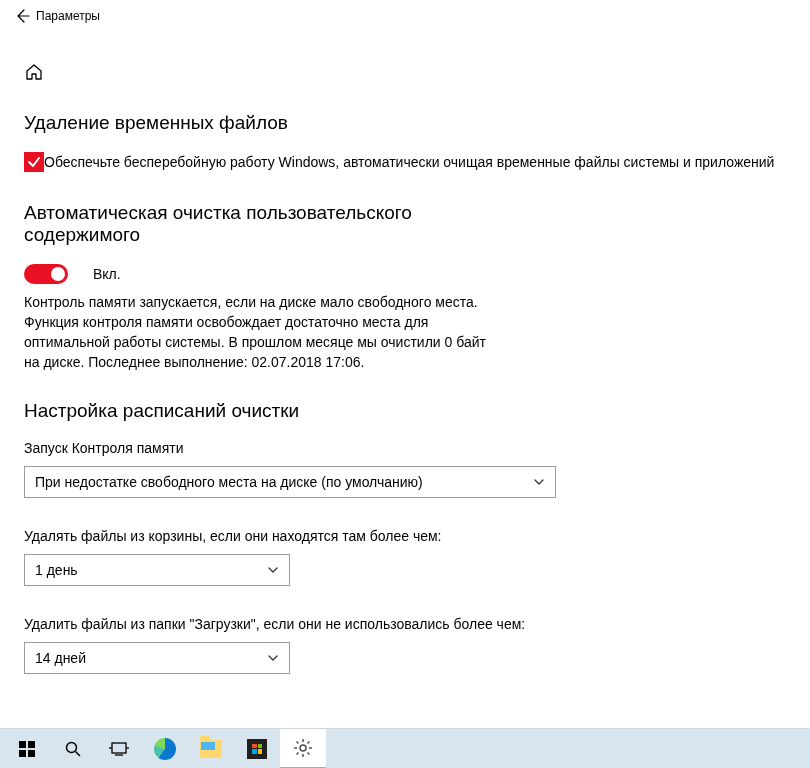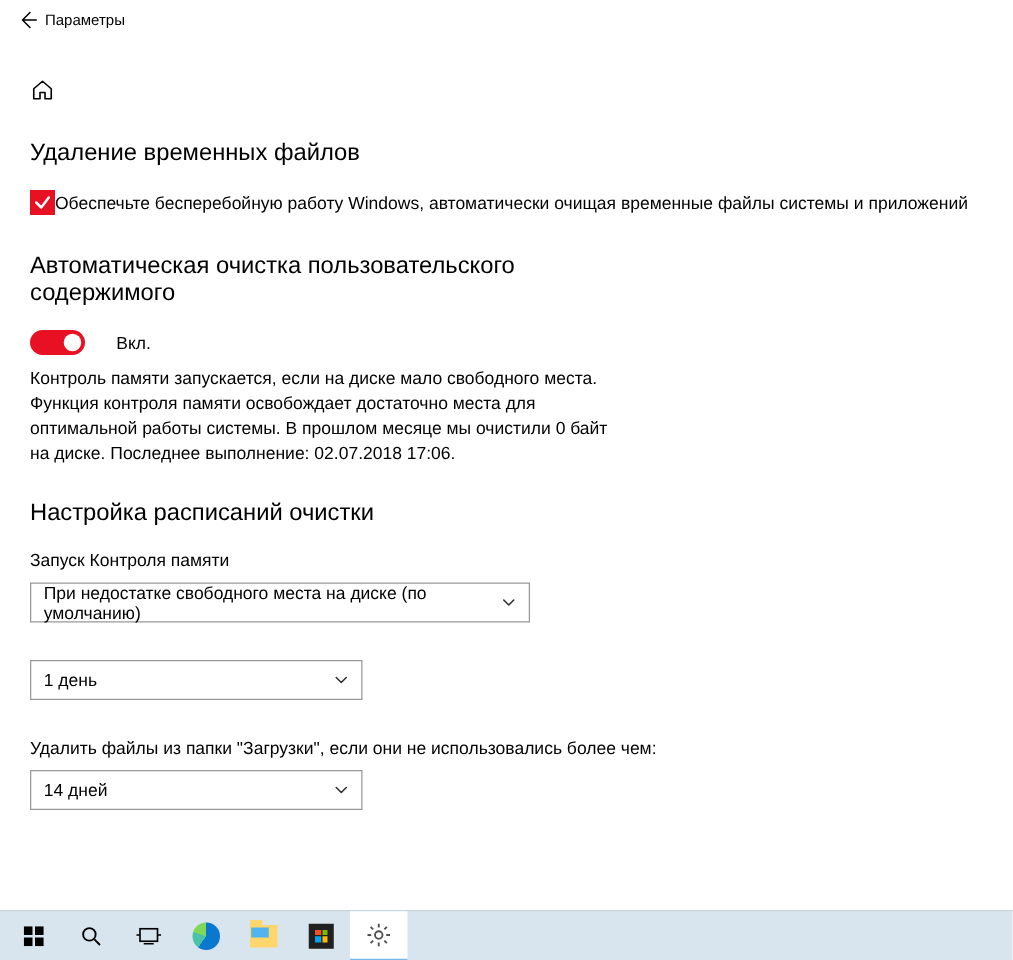--- a/index.html
+++ b/index.html
@@ -16,21 +16,21 @@
   .checkbox { width: 20px; height: 20px; background: #e81123; display: flex; align-items: center; justify-content: center; flex-shrink: 0; cursor: pointer; }
   .checkbox svg { stroke: #fff; }
   .row-label { font-size: 14px; line-height: 20px; }
   .toggle-row { display: flex; align-items: center; gap: 25px; margin-bottom: 8px; }
   .toggle { width: 44px; height: 20px; border-radius: 10px; background: #e81123; position: relative; cursor: pointer; }
   .toggle-knob { position: absolute; right: 3px; top: 3px; width: 14px; height: 14px; border-radius: 50%; background: #fff; }
   .toggle-label { font-size: 14px; }
   .desc { font-size: 14px; line-height: 20px; max-width: 470px; margin-bottom: 28px; }
   .field-label { font-size: 14px; margin-bottom: 10px; max-width: 520px; }
   .select { border: 1px solid #999; height: 32px; display: flex; align-items: center; justify-content: space-between; padding: 0 10px; font-size: 14px; cursor: pointer; margin-bottom: 30px; }
-  .select.wide { width: 400px; }
+  .select.wide { width: 532px; }
   .select.narrow { width: 266px; }
   .chev { display: flex; align-items: center; }
   .content-scroll { height: calc(768px - 32px - 40px); overflow: hidden; }
   
   .taskbar { position: absolute; bottom: 0; left: 0; width: 810px; height: 40px; background: #d8e4ee; display: flex; align-items: center; padding-left: 4px; border-top: 1px solid #c8d4de; }
   .tb-item { width: 46px; height: 40px; display: flex; align-items: center; justify-content: center; cursor: pointer; }
   .tb-item.active { background: #ffffff; border-bottom: 2px solid #76b9ed; }
   .tb-icon { width: 24px; height: 24px; display:flex; align-items:center; justify-content:center; }
   .edge-icon { width:22px;height:22px;border-radius:50%; background: conic-gradient(#0b78d0 0 60%, #49c2a8 60% 80%, #7fd858 80% 100%);}  
   .explorer-icon { width:22px; height:18px; background:#ffd66b; position:relative; border-radius:1px;}
@@ -86,20 +86,21 @@
   <div class="field-label">Запуск Контроля памяти</div>
   <div class="select wide">
     <span>При недостатке свободного места на диске (по умолчанию)</span>
     <span class="chev">
         <svg width="12" height="12" viewBox="0 0 12 12">
           <path d="M2 4 L6 8 L10 4" stroke="#333" stroke-width="1.3" fill="none" stroke-linecap="round" stroke-linejoin="round"></path>
         </svg>
       </span>
   </div>
 
+  <div class="field-label">Удалять файлы из корзины, если они находятся там более чем:</div>
   <div class="select narrow">
     <span>1 день</span>
     <span class="chev">
         <svg width="12" height="12" viewBox="0 0 12 12">
           <path d="M2 4 L6 8 L10 4" stroke="#333" stroke-width="1.3" fill="none" stroke-linecap="round" stroke-linejoin="round"></path>
         </svg>
       </span>
   </div>
 
   <div class="field-label">Удалить файлы из папки "Загрузки", если они не использовались более чем:</div>

